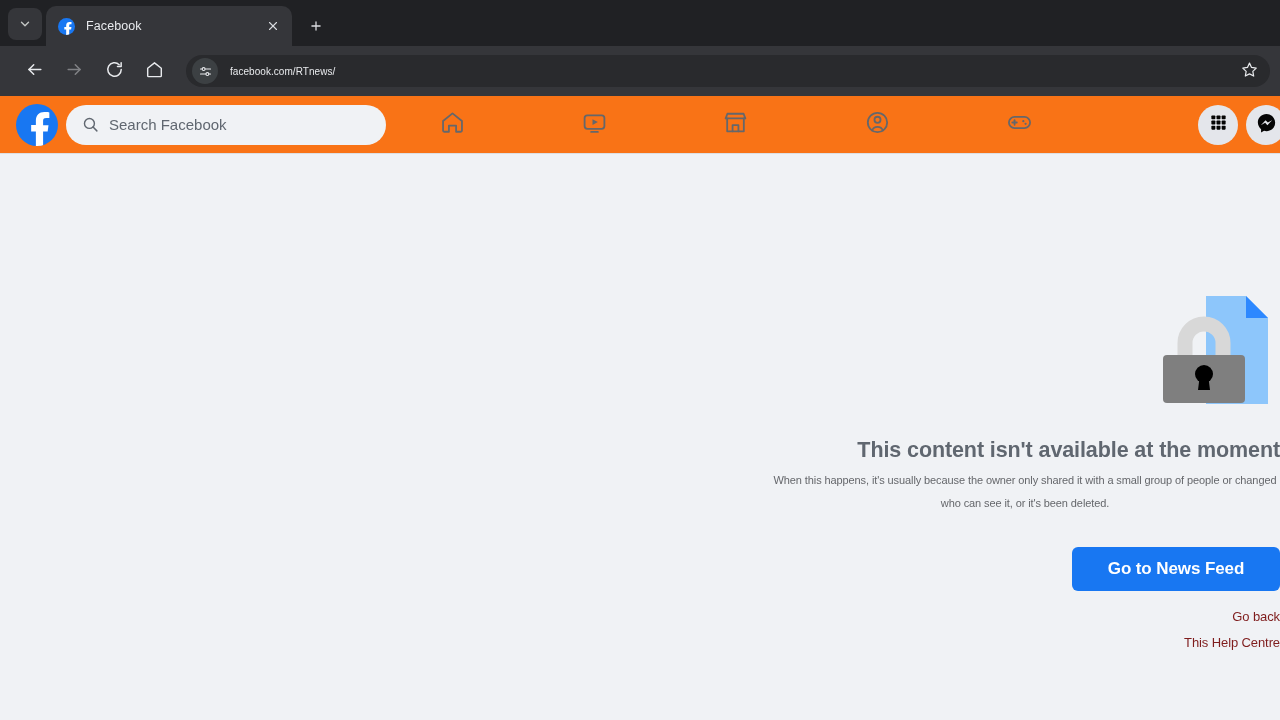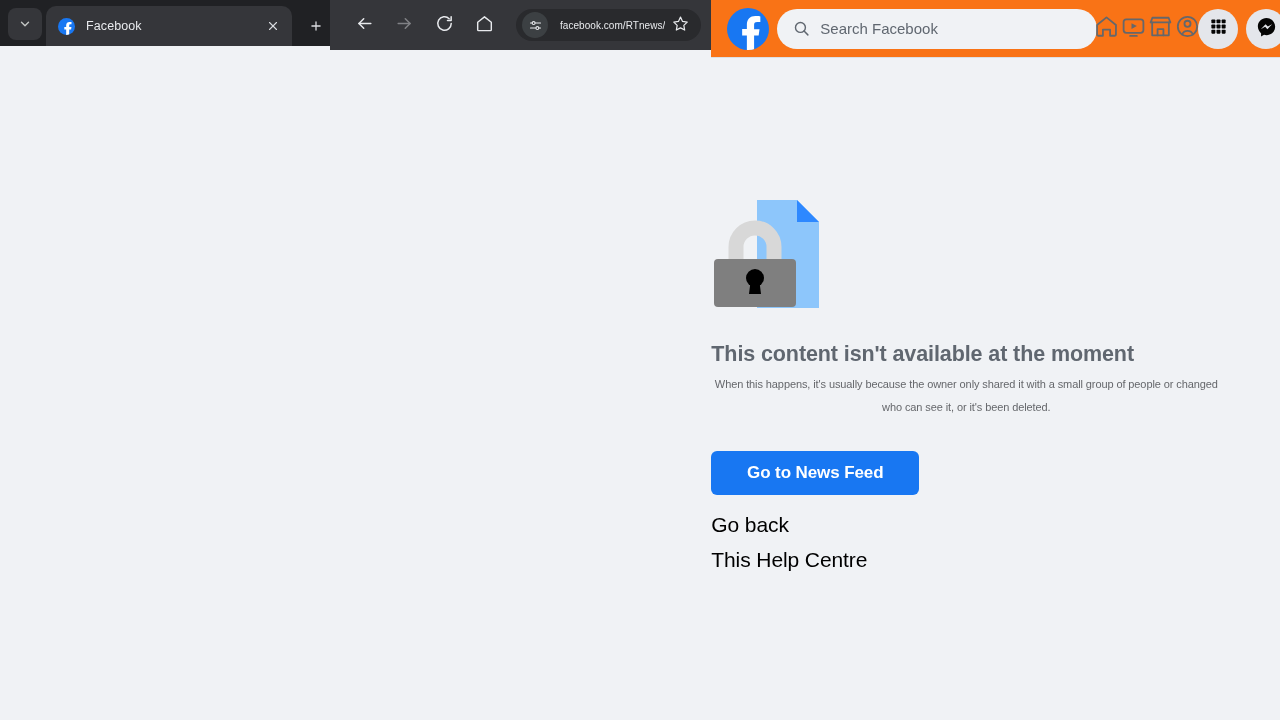--- a/index.html
+++ b/index.html
@@ -6,21 +6,21 @@
 
   html, body {
     width: 1280px;
     height: 720px;
     overflow: hidden;
     font-family: "Liberation Sans", sans-serif;
     background: #f0f2f5;
   }
 
   
-  .browser { width: 1280px; height: 720px; display: flex; }
+  .browser { width: 1280px; height: 720px; display: flex; flex-direction: column; }
 
   .tabstrip {
     height: 46px;
     background: #202124;
     display: flex;
     align-items: flex-end;
     padding-left: 4px;
     flex: 0 0 46px;
     position: relative;
   }
@@ -235,21 +235,21 @@
     display: flex; align-items: center; justify-content: center;
     flex: 0 0 auto;
     cursor: pointer;
   }
 
   
   .content {
     height: calc(100% - 58px);
     display: flex;
     flex-direction: column;
-    align-items: flex-start;
+    align-items: flex-end;
     padding-top: 136px;
   }
 
   .illus { width: 120px; height: 118px; position: relative; margin-bottom: 30px; }
 
   .err-title {
     font-size: 21.5px;
     font-weight: bold;
     color: #606770;
     text-align: center;
@@ -276,22 +276,22 @@
     color: #ffffff;
     font-size: 17px;
     font-weight: bold;
     font-family: "Liberation Sans", sans-serif;
     cursor: pointer;
     letter-spacing: -.1px;
   }
 
   .link {
     margin-top: 18px;
-    color: #000000;
-    font-size: 21px;
+    color: #7f1d1d;
+    font-size: 13px;
     text-decoration: none;
     cursor: pointer;
     letter-spacing: -.1px;
   }
   .link.second { margin-top: 11px; }
 </style>
 </head>
 <body>
 
 <div class="browser">

